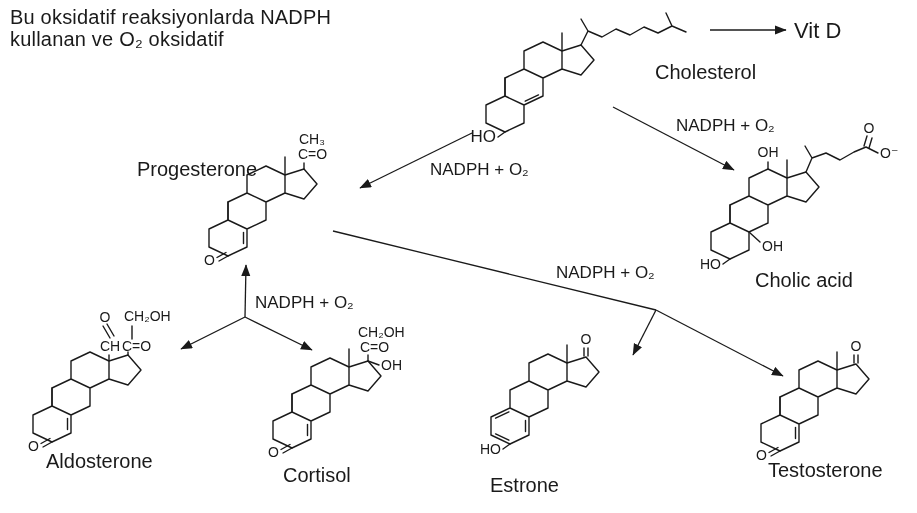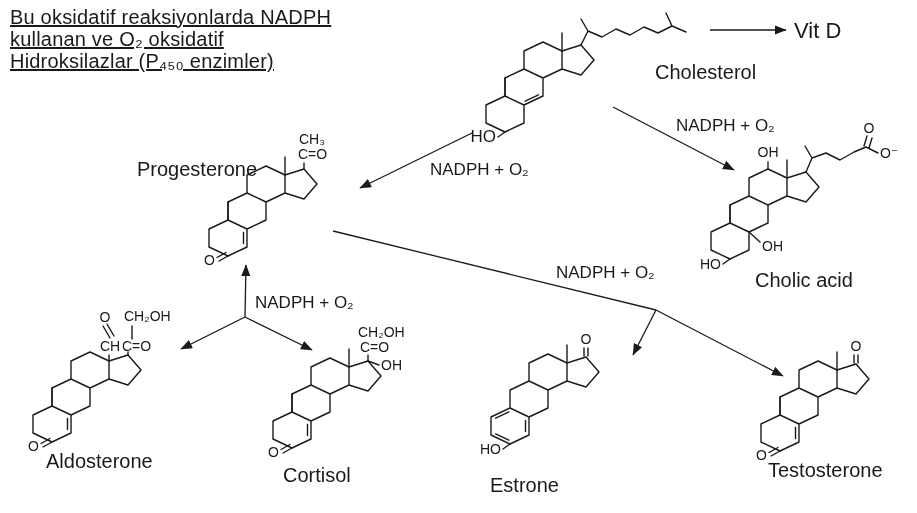--- a/index.html
+++ b/index.html
@@ -1,40 +1,39 @@
 <!DOCTYPE html>
 <html><head>
 <meta charset="utf-8">
 <style>
   html,body{margin:0;padding:0;background:#ffffff;}
   .canvas{
     position:relative;width:917px;height:513px;background:#ffffff;overflow:hidden;
     font-family:"Liberation Sans","DejaVu Sans",sans-serif;color:#1a1a1a;
   }
-  .header{position:absolute;left:10px;top:6px;font-size:20px;line-height:22px;letter-spacing:0.2px;text-decoration:underline;}
+  .header{position:absolute;left:10px;top:6px;font-size:20px;line-height:22px;letter-spacing:0.2px;}
   svg{position:absolute;left:0;top:0;}
   svg text{fill:#1a1a1a;font-family:"Liberation Sans","DejaVu Sans",sans-serif;}
   .mol-label{font-size:20px;}
   .vitd{font-size:22px;}
   .arrow-label{font-size:17px;}
   .grp{font-size:14px;}
   .grp-lg{font-size:17px;}
   .bond{stroke:#1a1a1a;stroke-width:1.4;fill:none;stroke-linecap:round;stroke-linejoin:round;}
   .arrow{stroke:#1a1a1a;stroke-width:1.3;fill:none;}
   .ah{fill:#1a1a1a;stroke:none;}
 </style>
 </head>
 <body>
 
 <div class="canvas">
 
   <div class="header">
     <div>Bu oksidatif reaksiyonlarda NADPH</div>
     <div>kullanan ve O₂ oksidatif</div>
-    <div>Hidroksilazlar (P₄₅₀ enzimler)</div>
   </div>
 
   <svg width="917" height="513" viewBox="0 0 917 513">
     <defs>
       <marker id="ah" markerWidth="10" markerHeight="8" refX="8.5" refY="3.5" orient="auto">
         <path class="ah" d="M0,0 L9,3.5 L0,7 Z"></path>
       </marker>
     </defs>
 
     <g>

